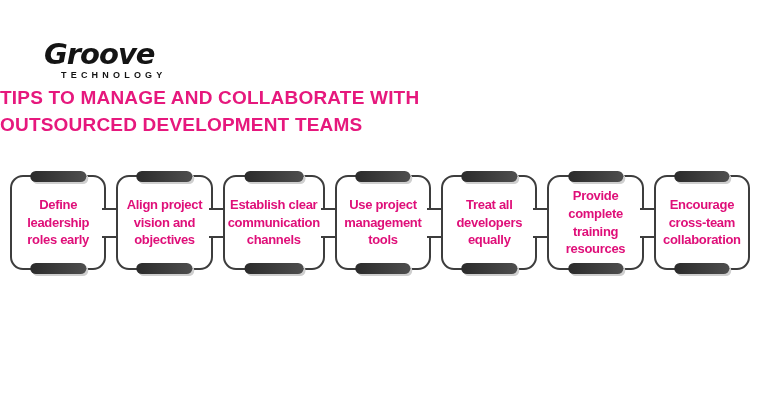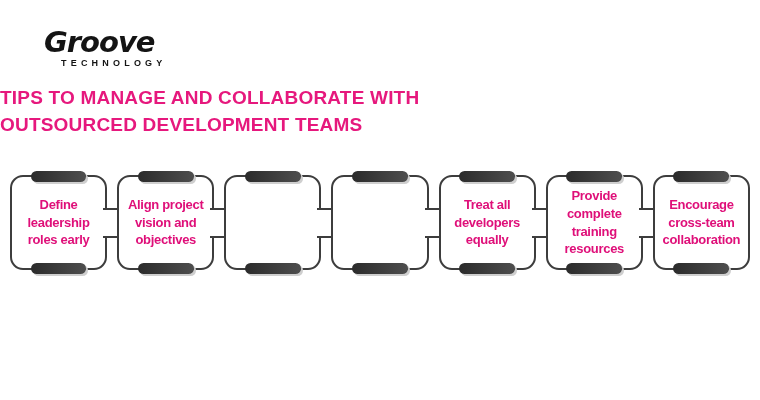--- a/index.html
+++ b/index.html
@@ -11,21 +11,21 @@
     --pill-shadow:#CFCFCF;
     --logo-black:#141414;
     --bg:#FFFFFF;
   }
   *{margin:0;padding:0;box-sizing:border-box;}
   html,body{width:760px;height:400px;background:var(--bg);overflow:hidden;
     font-family:"Liberation Sans", sans-serif;}
   .canvas{position:relative;width:760px;height:400px;background:var(--bg);}
 
   
-  .logo{position:absolute;left:44px;top:28px;color:var(--logo-black);}
+  .logo{position:absolute;left:44px;top:40px;color:var(--logo-black);}
   .logo-brand{
     font-family:"DejaVu Sans", sans-serif;
     font-size:29px;font-weight:800;font-style:italic;
     letter-spacing:-1px;line-height:1;color:var(--logo-black);
   }
   .logo-sub{
     font-size:9px;font-weight:700;letter-spacing:4.2px;
     margin-top:1px;padding-left:17px;color:var(--logo-black);text-align:center;
   }
 
@@ -83,26 +83,28 @@
 
     <div class="box">
       <span class="pill pill-top"></span>
       <div class="label">Align project vision and objectives</div>
       <span class="pill pill-bottom"></span>
       <span class="neck"></span>
     </div>
 
     <div class="box">
       <span class="pill pill-top"></span>
+      <div class="label">Establish clear communication channels</div>
       <span class="pill pill-bottom"></span>
       <span class="neck"></span>
     </div>
 
     <div class="box">
       <span class="pill pill-top"></span>
+      <div class="label">Use project management tools</div>
       <span class="pill pill-bottom"></span>
       <span class="neck"></span>
     </div>
 
     <div class="box">
       <span class="pill pill-top"></span>
       <div class="label">Treat all developers equally</div>
       <span class="pill pill-bottom"></span>
       <span class="neck"></span>
     </div>

